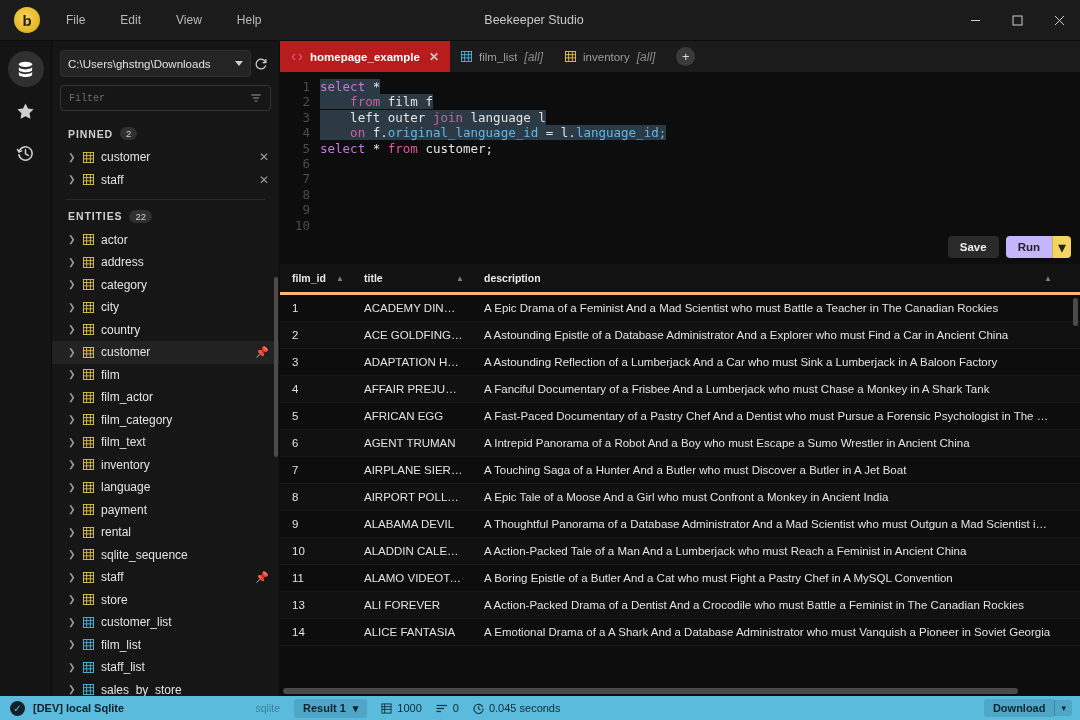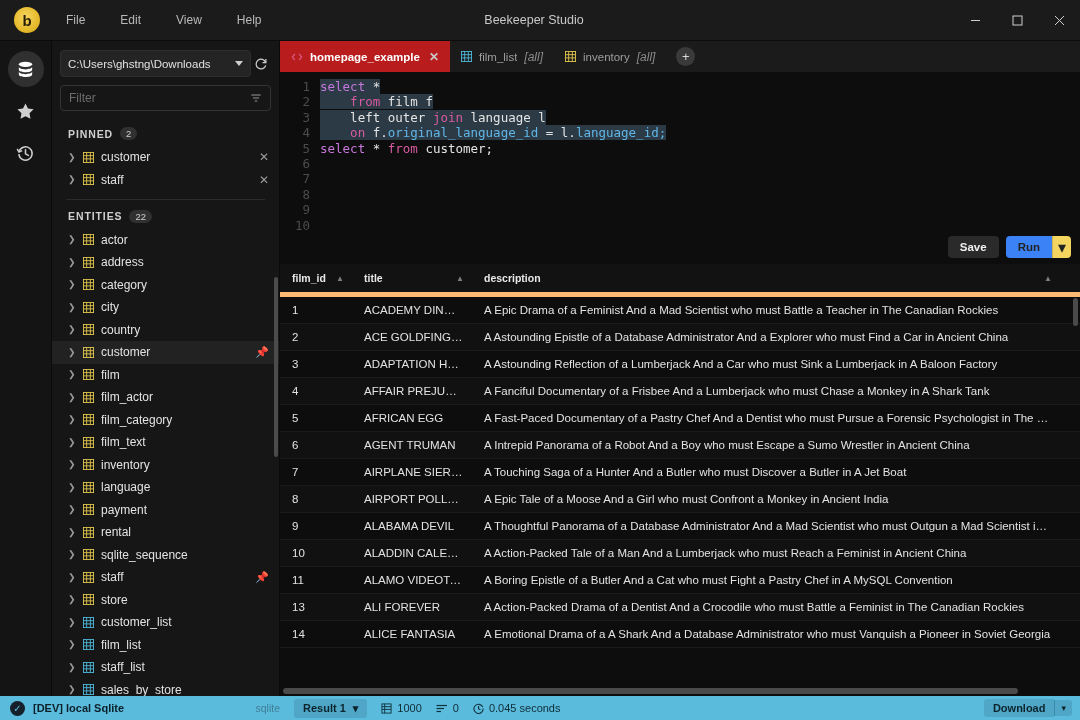--- a/index.html
+++ b/index.html
@@ -69,22 +69,22 @@
     border-top: 5px solid #cfcfcf; margin-left: 5px;
   }
   .refresh-btn { width: 20px; height: 22px; display: flex; align-items: center; justify-content: center; color: #cfcfcf; }
 
   .filter-row { padding: 4px 8px 10px 8px; }
   .filter-box {
     height: 26px; background: transparent; border: 1px solid #343434; border-radius: 4px;
     display: flex; align-items: center; padding: 0 8px;
   }
   .filter-input {
-    flex: 1; background: transparent; border: 0; outline: 0; color: #ddd; font-size: 12px;
-    font-family: Liberation Sans, sans-serif;
+    flex: 1; background: transparent; border: 0; outline: 0; color: #ddd; font-size: 10px;
+    font-family: Liberation Mono, monospace;
   }
   .filter-input::placeholder { color: #6d6d6d; }
 
   .section-head {
     display: flex; align-items: center; gap: 7px; padding: 6px 12px 6px 16px;
     font-size: 10.5px; font-weight: bold; letter-spacing: .9px; color: #d0d0d0;
   }
   .badge-count {
     background: #303030; color: #cfcfcf; font-size: 9.5px; font-weight: normal;
     border-radius: 8px; padding: 1px 6px; letter-spacing: 0;
@@ -147,35 +147,35 @@
 
   .editor-actions {
     position: absolute; right: 9px; bottom: 6px; display: flex; align-items: center; gap: 7px;
   }
   .btn-save {
     background: #2a2a2a; color: #f0f0f0; font-size: 11.5px; font-weight: bold;
     padding: 5px 12px; border-radius: 4px;
   }
   .btn-run-group { display: flex; }
   .btn-run {
-    background: #3b82f6; color: #232323; font-size: 11.5px; font-weight: bold;
+    background: #c4b5fd; color: #232323; font-size: 11.5px; font-weight: bold;
     padding: 5px 12px; border-radius: 4px 0 0 4px;
   }
   .btn-run-caret {
     background: #f3d55f; color: #232323; width: 19px; border-radius: 0 4px 4px 0;
     display: flex; align-items: center; justify-content: center;
     border-left: 1px solid #cdb24d;
   }
 
   
   .results { flex: 1; min-height: 0; display: flex; flex-direction: column; background: #0d0d0d; position: relative; }
   .rtable { width: 100%; border-collapse: collapse; table-layout: fixed; }
   .rtable th {
     background: #121212; color: #e8e8e8; font-size: 10.5px; font-weight: bold;
-    text-align: right; padding: 8px 8px 8px 12px; border-bottom: 5px solid #fdba74;
+    text-align: right; padding: 8px 8px 8px 12px; border-bottom: 3px solid #fdba74;
     white-space: nowrap; position: relative;
   }
   .th-inner { display: flex; align-items: center; justify-content: space-between; gap: 6px; }
   .sort-ic { color: #7d7d7d; font-size: 8px; }
   .rtable td {
     font-size: 11.5px; color: #e2e2e2; padding: 7px 8px 7px 12px;
     border-bottom: 1px solid #1a1a1a; white-space: nowrap; overflow: hidden; text-overflow: ellipsis;
   }
   .rtable tr:nth-child(even) td { background: #111111; }
   .rtable tr:nth-child(odd) td { background: #0d0d0d; }

